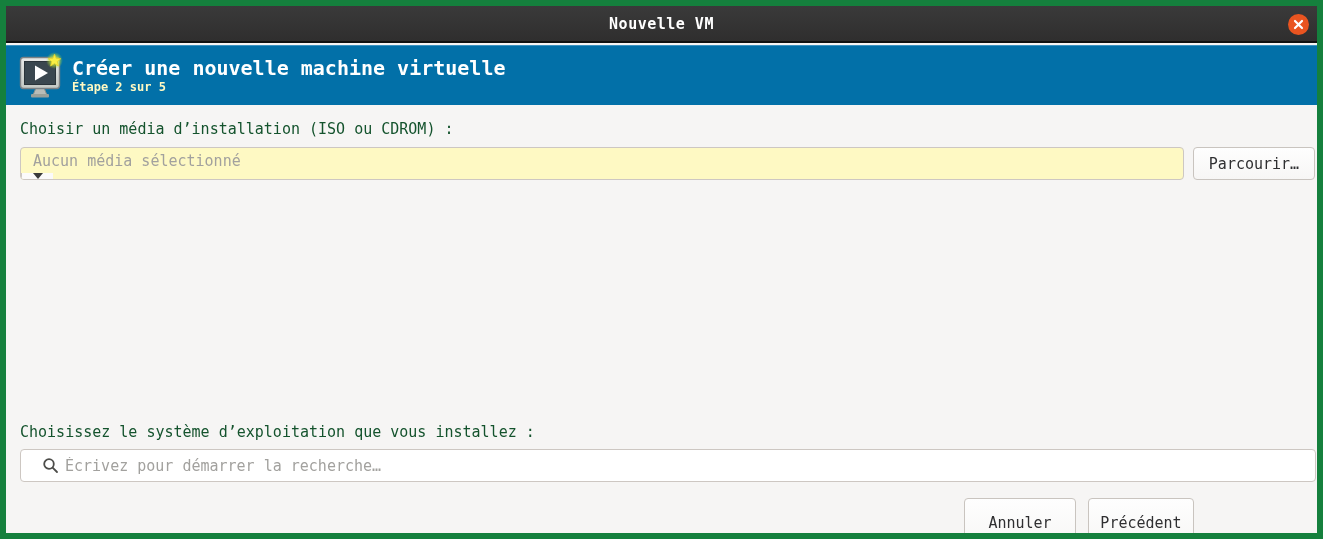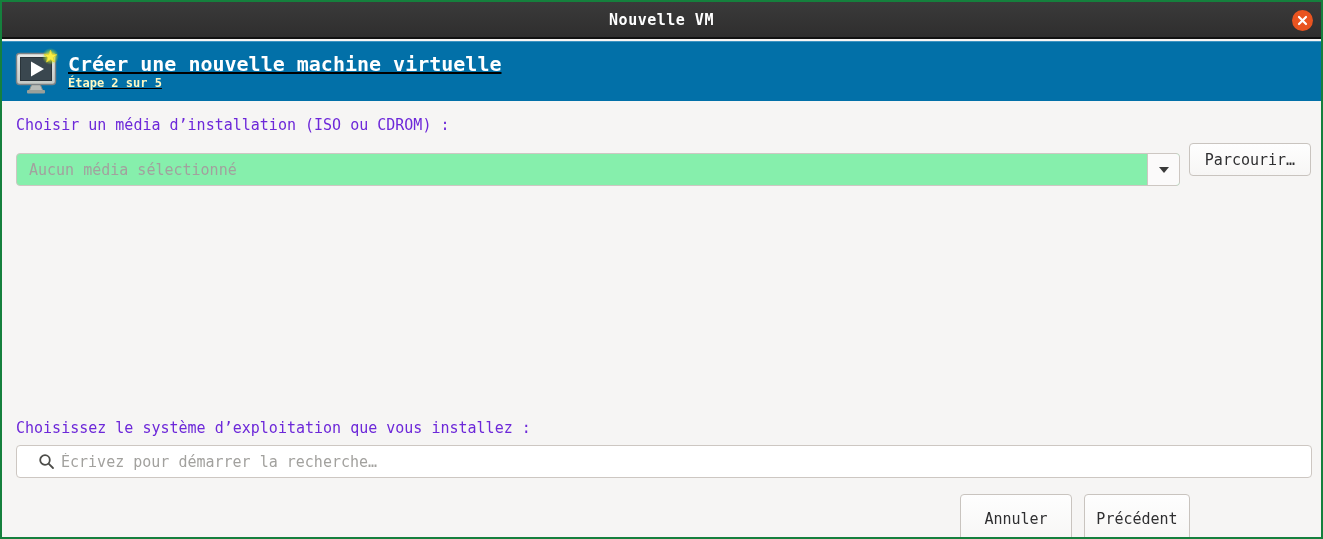--- a/index.html
+++ b/index.html
@@ -7,21 +7,21 @@
     padding: 0;
     background: #444;
     font-family: "DejaVu Sans Mono", "Liberation Mono", monospace;
   }
   .window {
     position: relative;
     width: 1323px;
     height: 539px;
     box-sizing: border-box;
     background: #f6f5f4;
-    border: 2px solid #15803d;
+    border: 6px solid #15803d;
     overflow: hidden;
   }
   
   .titlebar {
     position: absolute;
     left: 0; top: 0;
     width: 100%;
     height: 37px;
     box-sizing: border-box;
     background: linear-gradient(#3a3a3a, #2f2e2e);
@@ -67,56 +67,56 @@
     margin-left: 12px;
     width: 46px;
     height: 48px;
     flex: none;
   }
   .header-text {
     margin-left: 8px;
     display: flex;
     flex-direction: column;
     line-height: 1.15;
-    text-decoration: underline;
   }
   .header-title {
     color: #ffffff;
     font-size: 20px;
     font-weight: bold;
   }
   .header-subtitle {
     color: #fef9c3;
     font-size: 12px;
     font-weight: bold;
     margin-top: 1px;
   }
   
   .field-label {
     position: absolute;
     left: 14px;
-    color: #6d28d9;
+    color: #14532d;
     font-size: 15px;
     white-space: nowrap;
   }
   .label-media { top: 114px; }
   .label-os { top: 417px; }
   
   .combo {
     position: absolute;
     left: 14px;
-    top: 151px;
+    top: 141px;
     width: 1164px;
     height: 33px;
     box-sizing: border-box;
-    background: #86efac;
+    background: #fef9c3;
     border: 1px solid #cdc7c2;
     border-radius: 4px;
     display: flex;
     overflow: hidden;
+    flex-direction: column;
   }
   .combo input {
     flex: 1;
     border: none;
     outline: none;
     background: transparent;
     padding: 0 12px;
     font-family: inherit;
     font-size: 15px;
     color: #2f2f31;

